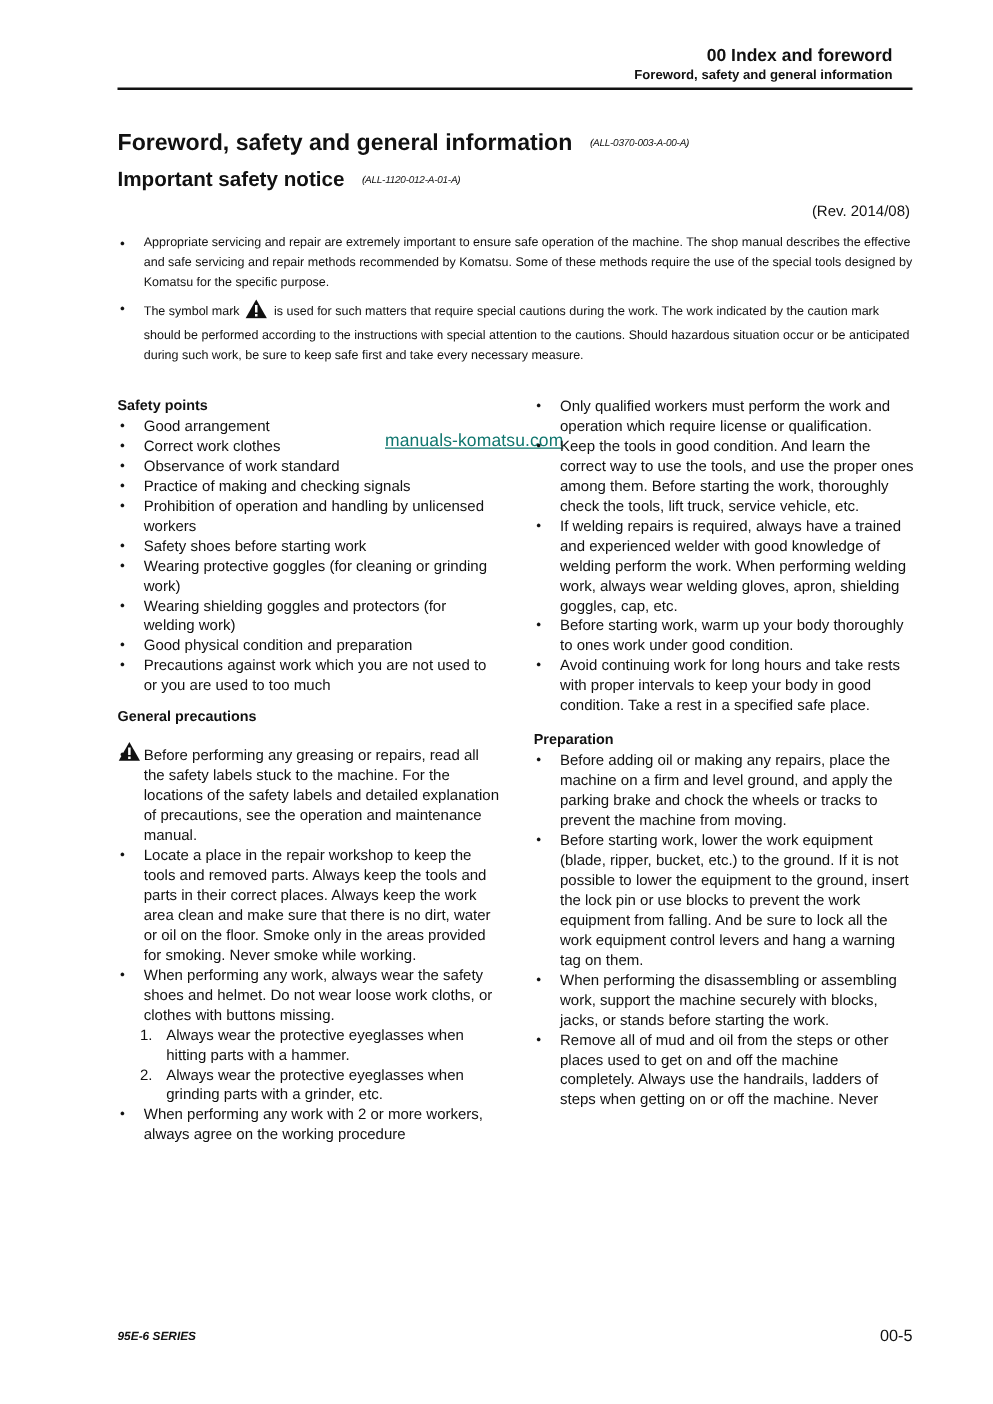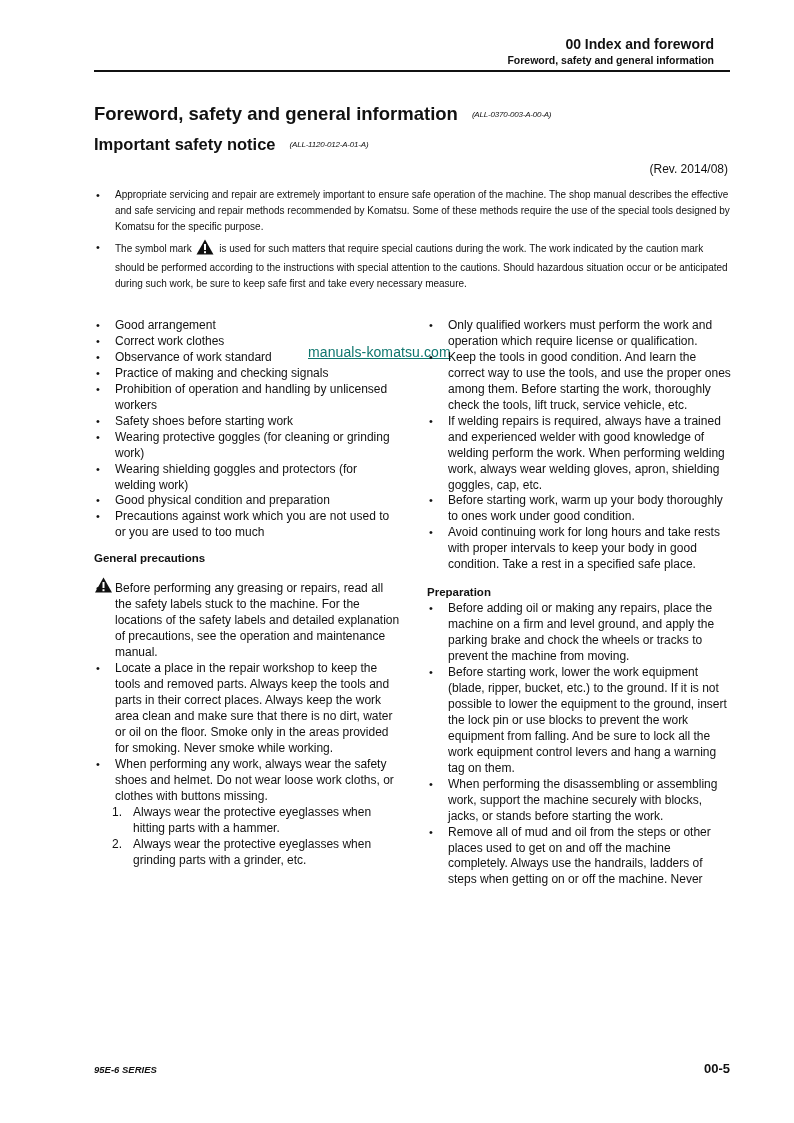--- a/index.html
+++ b/index.html
@@ -24,21 +24,21 @@
   .sec.gap { margin-top: 10px; margin-bottom: 9px; }
   .sec.gap2 { margin-top: 12px; }
   .warn { font-weight: bold; font-size: 12px; line-height: 16px; padding-left: 22px; position: relative; margin-bottom: 14px; }
   .warn svg { position: absolute; left: 0; top: 1px; }
   ol { list-style: none; margin: 0; padding: 0; }
   ol li { padding-left: 39px; }
   ol li::before { content: attr(data-num); left: 18px; font-size: 12px; }
   .inline-warn { display: inline-block; vertical-align: -3px; margin: 0 2px; }
   .watermark { position: absolute; left: 308px; top: 344px; font-size: 14px; color: #0f766e; letter-spacing: 0.1px; white-space: nowrap; text-decoration: underline; }
   .foot-l { position: absolute; left: 94px; top: 1064px; font-weight: bold; font-size: 9.5px; font-style: italic; }
-  .foot-r { position: absolute; right: 64px; top: 1061px; font-weight: bold; font-size: 13px; }
+  .foot-r { position: absolute; right: 64px; top: 1061px; font-weight: normal; font-size: 13px; }
 </style>
 </head>
 <body>
 
 <div class="hdr">
   <div class="t1">00 Index and foreword</div>
   <div class="t2">Foreword, safety and general information</div>
 </div>
 <div class="hdr-rule"></div>
 
@@ -64,20 +64,21 @@
           </svg>
       </span>
       <span>is used for such matters that require special cautions during the work. The work indicated by the caution mark should be performed according to the instructions with special attention to the cautions. Should hazardous situation occur or be anticipated during such work, be sure to keep safe first and take every necessary measure.</span>
     </li>
   </ul>
 </div>
 
 <div class="watermark">manuals-komatsu.com</div>
 
 <div class="col left">
+  <div class="sec">Safety points</div>
   <ul>
     <li>Good arrangement</li>
     <li>Correct work clothes</li>
     <li>Observance of work standard</li>
     <li>Practice of making and checking signals</li>
     <li>Prohibition of operation and handling by unlicensed workers</li>
     <li>Safety shoes before starting work</li>
     <li>Wearing protective goggles (for cleaning or grinding work)</li>
     <li>Wearing shielding goggles and protectors (for welding work)</li>
     <li>Good physical condition and preparation</li>
@@ -94,20 +95,23 @@
   </div>
   <ul>
     <li>Before performing any greasing or repairs, read all the safety labels stuck to the machine. For the locations of the safety labels and detailed explanation of precautions, see the operation and maintenance manual.</li>
     <li>Locate a place in the repair workshop to keep the tools and removed parts. Always keep the tools and parts in their correct places. Always keep the work area clean and make sure that there is no dirt, water or oil on the floor. Smoke only in the areas provided for smoking. Never smoke while working.</li>
     <li>When performing any work, always wear the safety shoes and helmet. Do not wear loose work cloths, or clothes with buttons missing.</li>
   </ul>
   <ol>
     <li data-num="1.">Always wear the protective eyeglasses when hitting parts with a hammer.</li>
     <li data-num="2.">Always wear the protective eyeglasses when grinding parts with a grinder, etc.</li>
   </ol>
+  <ul>
+    <li>When performing any work with 2 or more workers, always agree on the working procedure</li>
+  </ul>
 </div>
 
 <div class="col right">
   <ul>
     <li>Only qualified workers must perform the work and operation which require license or qualification.</li>
     <li>Keep the tools in good condition. And learn the correct way to use the tools, and use the proper ones among them. Before starting the work, thoroughly check the tools, lift truck, service vehicle, etc.</li>
     <li>If welding repairs is required, always have a trained and experienced welder with good knowledge of welding perform the work. When performing welding work, always wear welding gloves, apron, shielding goggles, cap, etc.</li>
     <li>Before starting work, warm up your body thoroughly to ones work under good condition.</li>
     <li>Avoid continuing work for long hours and take rests with proper intervals to keep your body in good condition. Take a rest in a specified safe place.</li>
   </ul>

